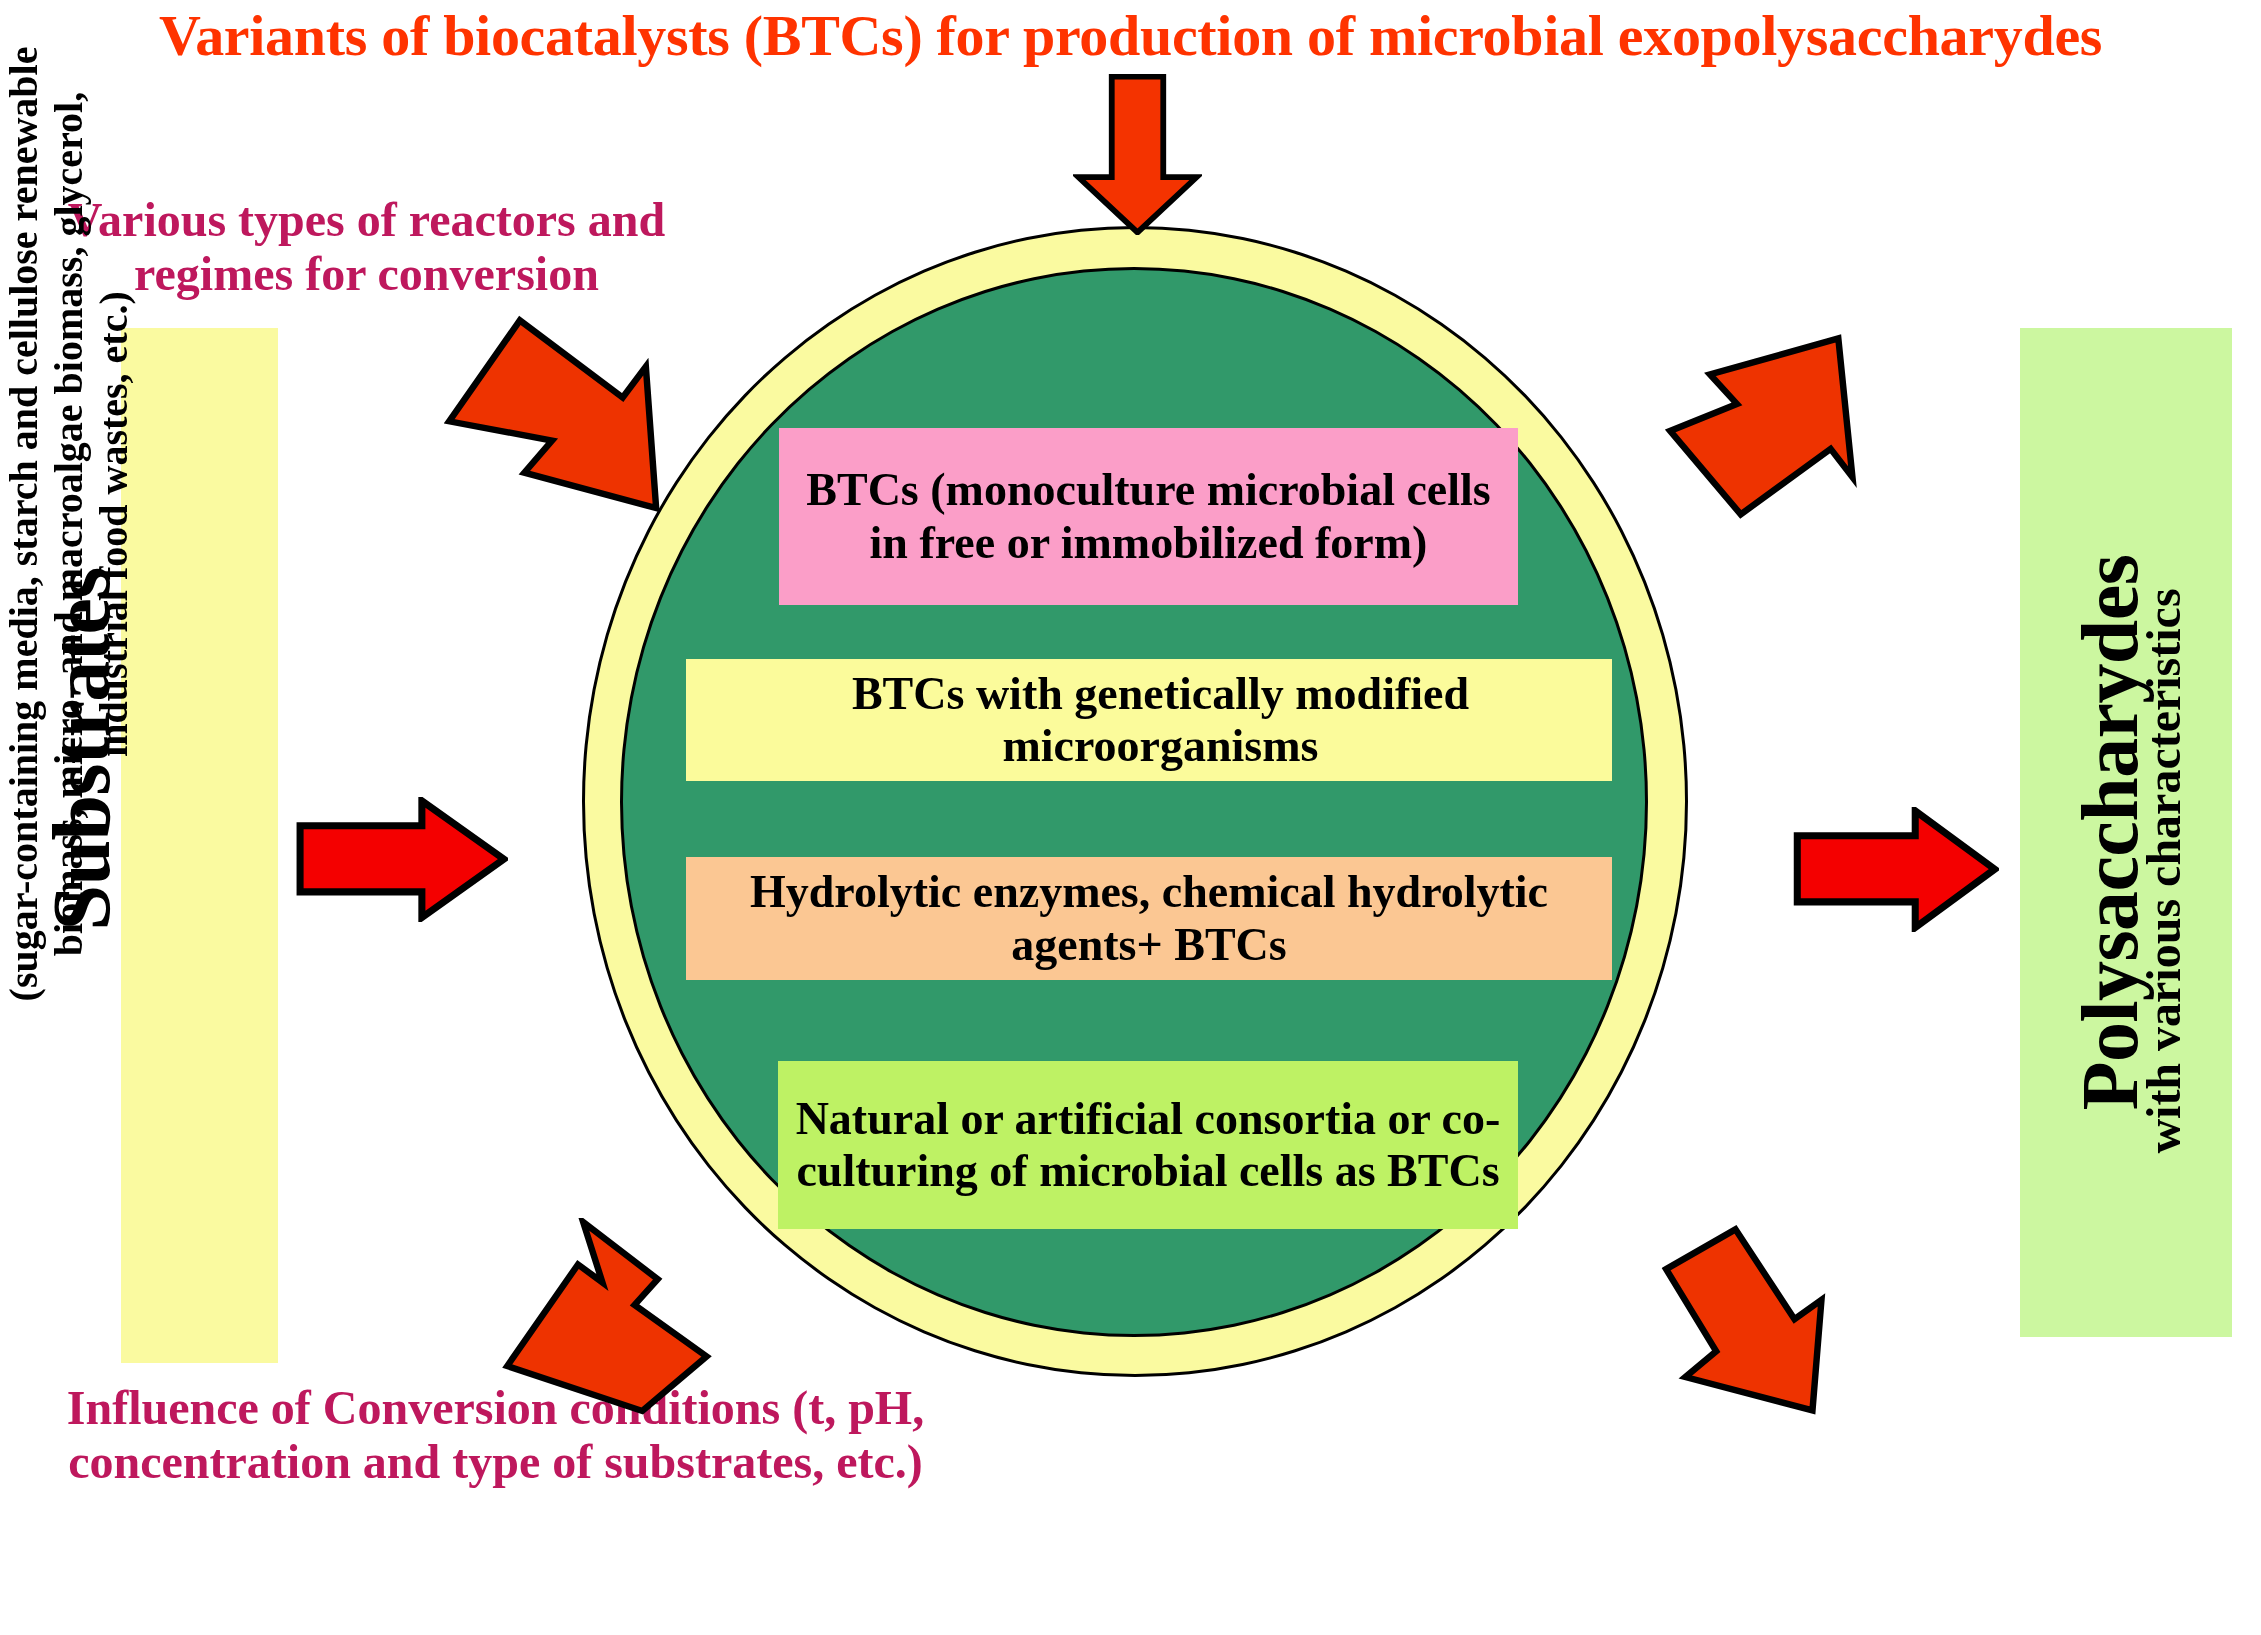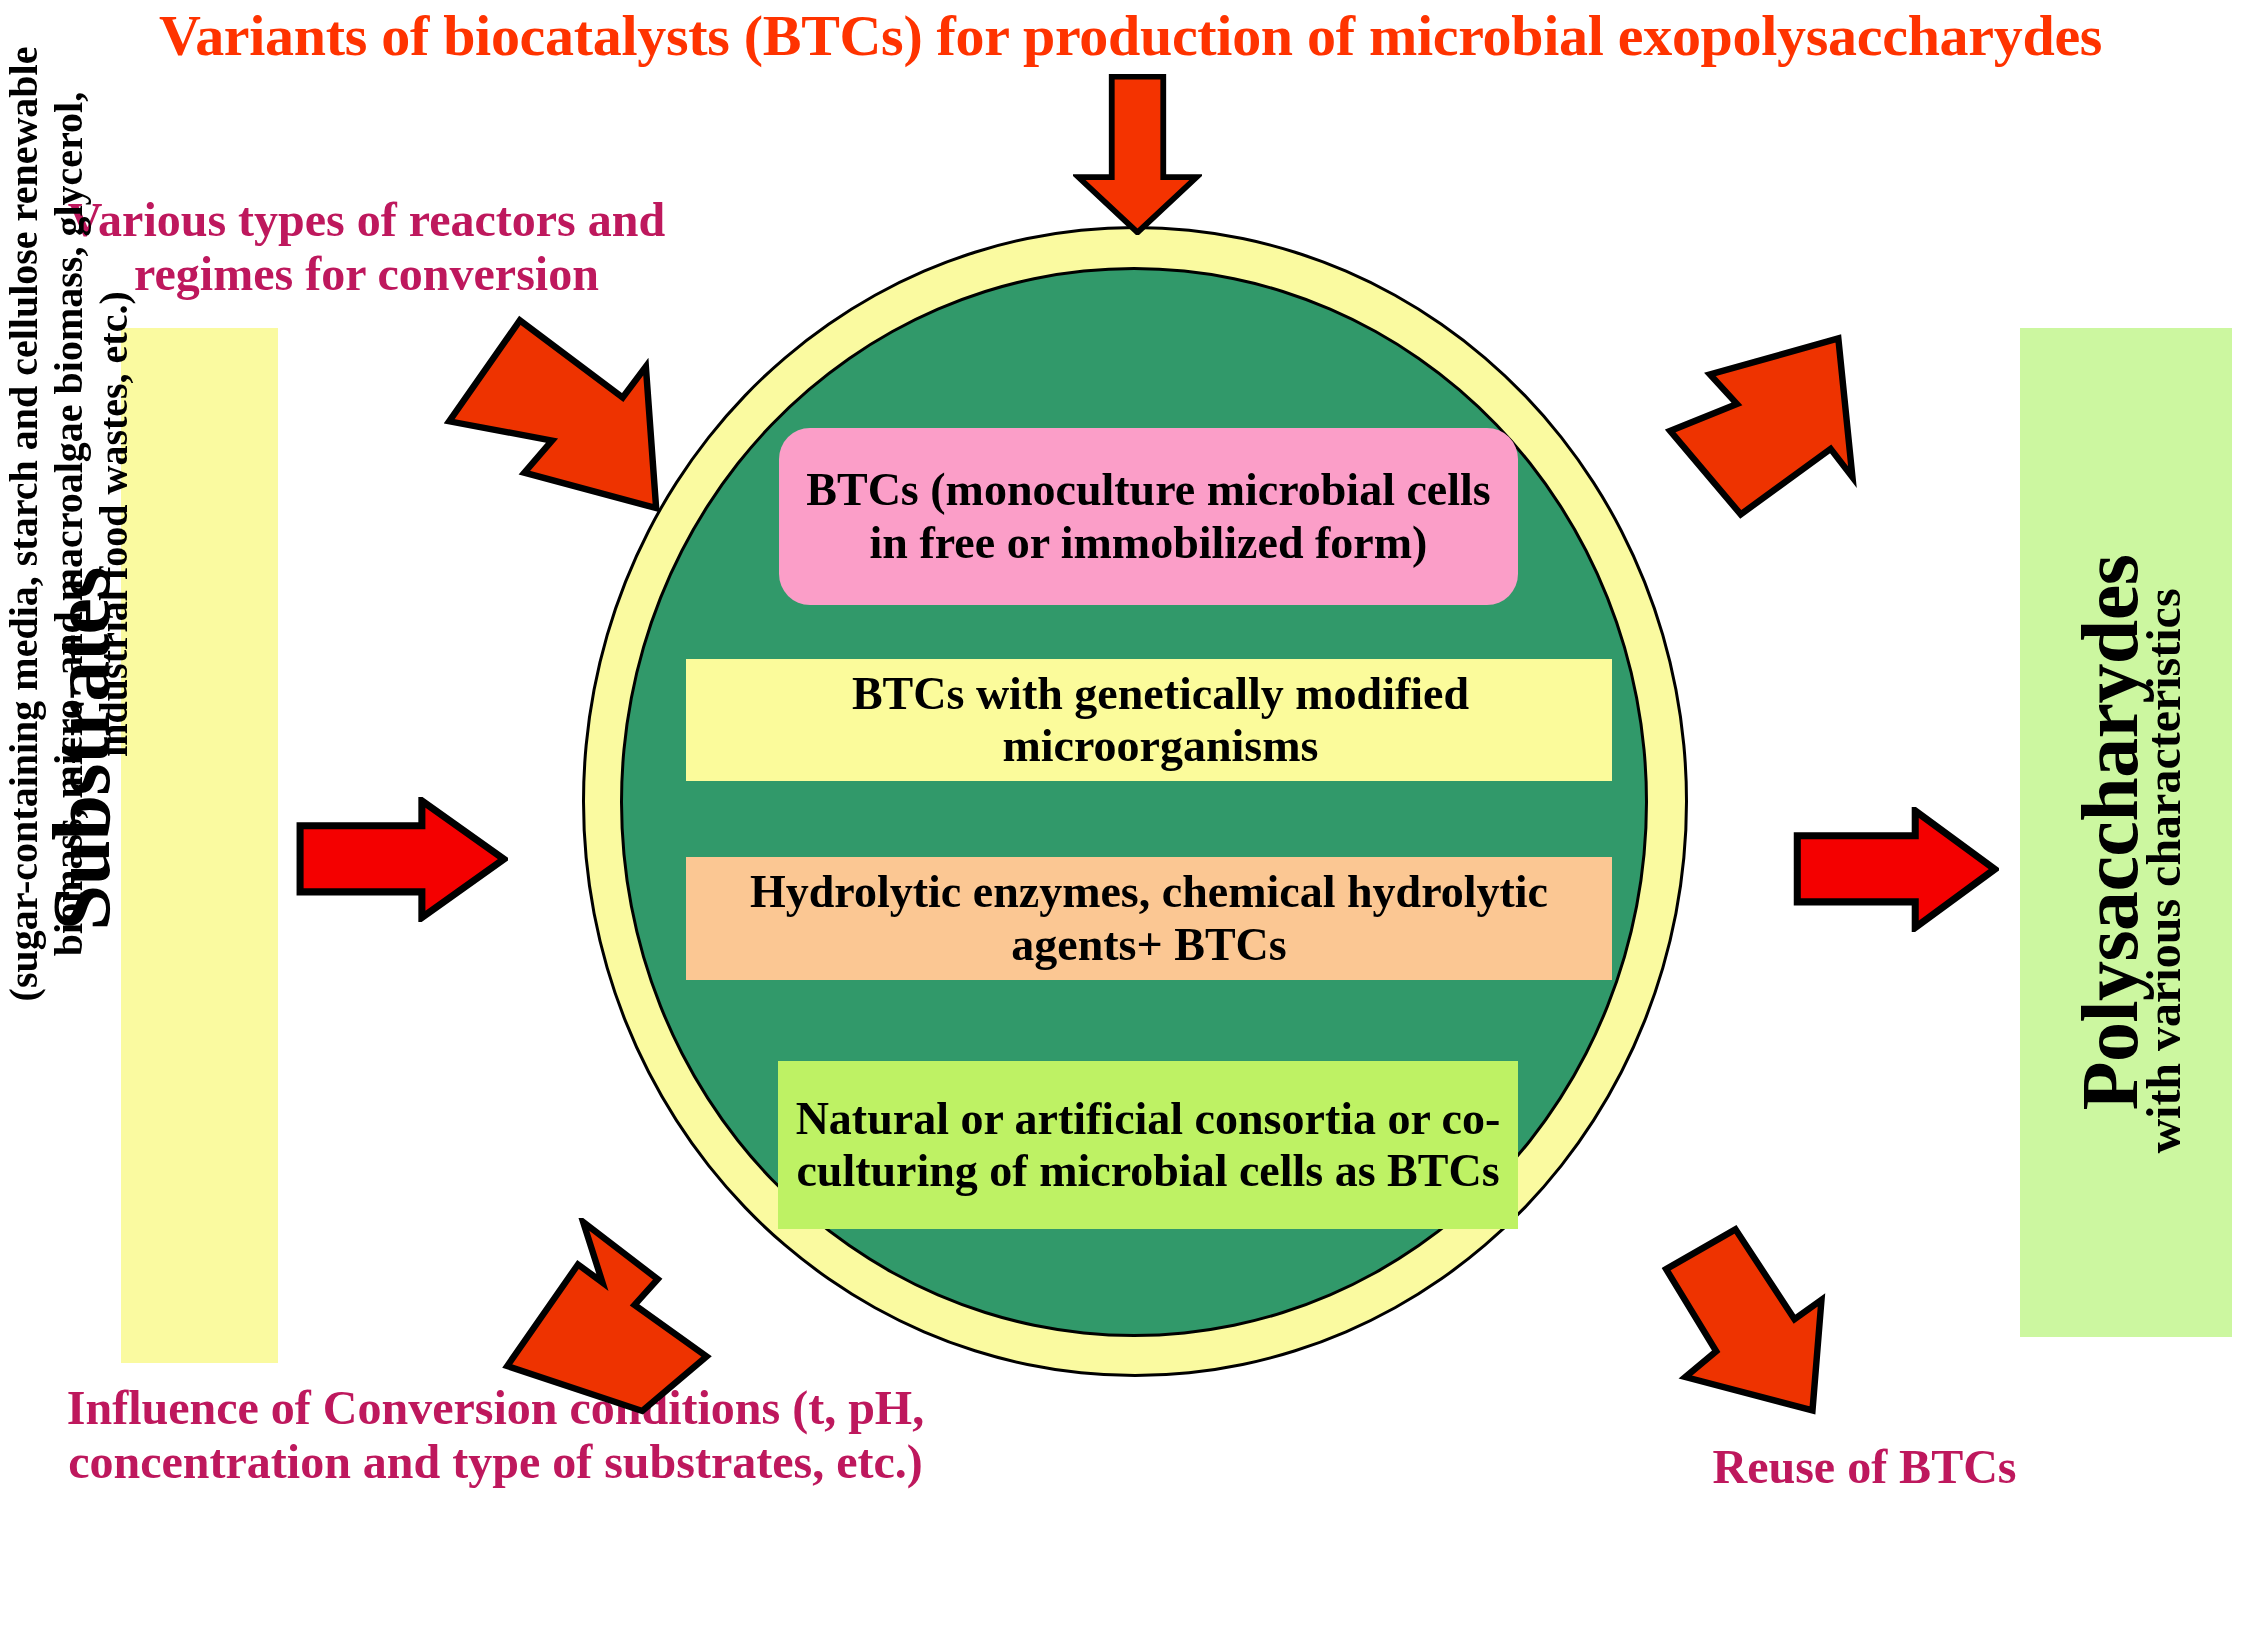--- a/index.html
+++ b/index.html
@@ -150,21 +150,21 @@
     align-items: center;
     justify-content: center;
     text-align: center;
     font-size: 46px;
     font-weight: bold;
     line-height: 1.14;
     color: #000;
     box-sizing: border-box;
     padding: 3.9px 9px;
   }
-  #box-monoculture { left: 779px; top: 428px;  width: 739px; height: 177px; background: #FB9EC8; border-radius: 31px; }
+  #box-monoculture { left: 779px; top: 428px;  width: 739px; height: 177px; background: #FB9EC8; }
   #box-gmo         { left: 686px; top: 659px; width: 926px; height: 122px; background: #FBFB9B; }
   #box-enzymes     { left: 686px; top: 850px; width: 926px; height: 123px; background: #FBC793; }
   #box-consortia   { left: 778px; top: 1061px; width: 740px; height: 168px; background: #FAFAD2; }
 
   
   .arrow-svg { position: absolute; }
   #arrow-top          { left: 1073px; top: 74px;  width: 129px;  height: 161px; }
   #arrow-left-diag    { left: 444px;  top: 315px;  width: 225px;  height: 219px; }
   #arrow-left-main    { left: 296px;  top: 797px; width: 212px;  height: 125px; }
   #arrow-bottom-diag  { left: 488px;  top: 1218px; width: 225px;  height: 206px; }
@@ -177,21 +177,20 @@
 
 <div id="canvas">
 
   <div id="main-title" style="color: rgb(255, 51, 0);">Variants of biocatalysts (BTCs) for production of microbial exopolysaccharydes</div>
 
   <div class="plain-label" id="label-reactors">Various types of reactors and regimes for conversion</div>
 
 
   <div class="plain-label" id="label-conditions">Influence of Conversion conditions (t, pH, concentration and type of substrates, etc.)</div>
 
-  <div class="plain-label" id="label-reuse">Reuse of BTCs</div>
 
   <div id="substrates-box" style="background: rgb(250, 250, 160);"></div>
   <div id="substrates-title">Substrates</div>
   <div id="substrates-box-text">(sugar-containing media, starch and cellulose renewable biomass, micro- and macroalgae biomass, glycerol, industrial food wastes, etc.)</div>
 
   <div id="polysaccharydes-box" style="background: rgb(204, 247, 160);"></div>
   <div id="poly-title">Polysaccharydes</div>
   <div id="poly-sub">with various characteristics</div>
 
   <div id="outer-circle" style="background: rgb(250, 250, 160);"></div>

